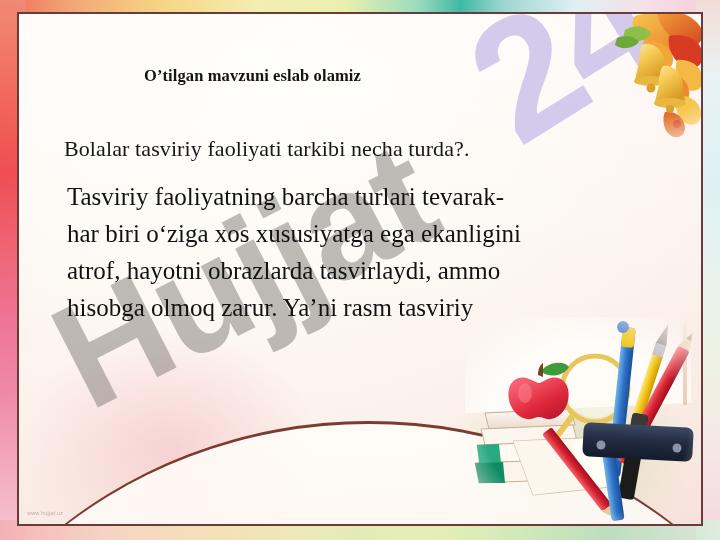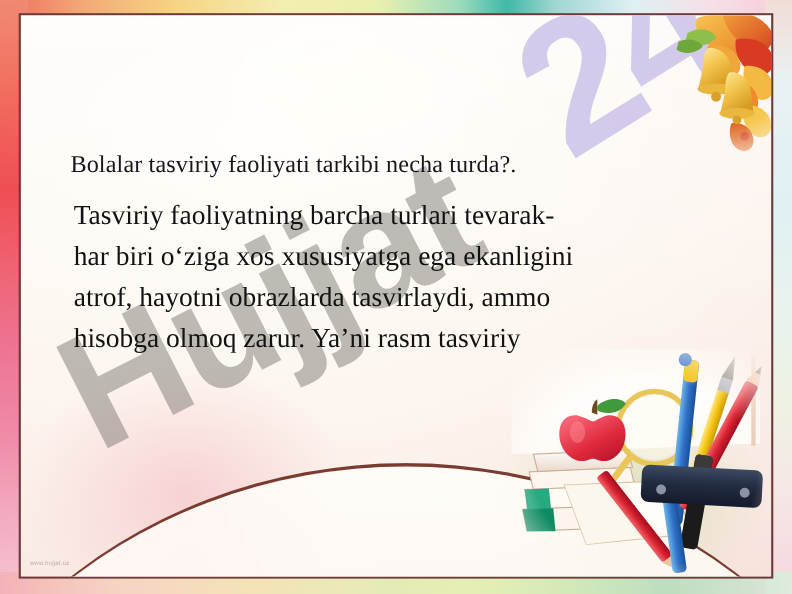--- a/index.html
+++ b/index.html
@@ -475,20 +475,21 @@
         <g>
           <path d="M74 62 C66 58 56 62 54 72 C51 86 60 100 72 102 C78 103 80 100 84 100 C88 100 90 103 96 102 C108 100 116 86 113 72 C111 62 101 58 93 62 C88 64 86 66 84 66 C82 66 80 64 74 62 Z" fill="url(#appleG)"></path>
           <path d="M83 58 C83 52 85 48 88 46 L88 60 Z" fill="#6b4a22"></path>
           <path d="M88 52 C96 44 110 44 114 50 C108 60 94 60 88 56 Z" fill="#3f9a3b"></path>
           <ellipse cx="70" cy="76" rx="7" ry="10" fill="#ff8d95" opacity=".45"></ellipse>
         </g>
       </g>
     </svg>
 
     <div class="content">
+      <div class="title">O’tilgan mavzuni eslab olamiz</div>
       <div class="question">Bolalar tasviriy faoliyati tarkibi necha turda?.</div>
       <div class="body-block">
         <div class="body-line">Tasviriy faoliyatning barcha turlari tevarak-</div>
         <div class="body-line">har biri o‘ziga xos xususiyatga ega ekanligini</div>
         <div class="body-line">atrof, hayotni obrazlarda tasvirlaydi, ammo</div>
         <div class="body-line">hisobga olmoq zarur. Ya’ni rasm tasviriy</div>
       </div>
     </div>
 
     <div class="wm-url">www.hujjat.uz</div>

